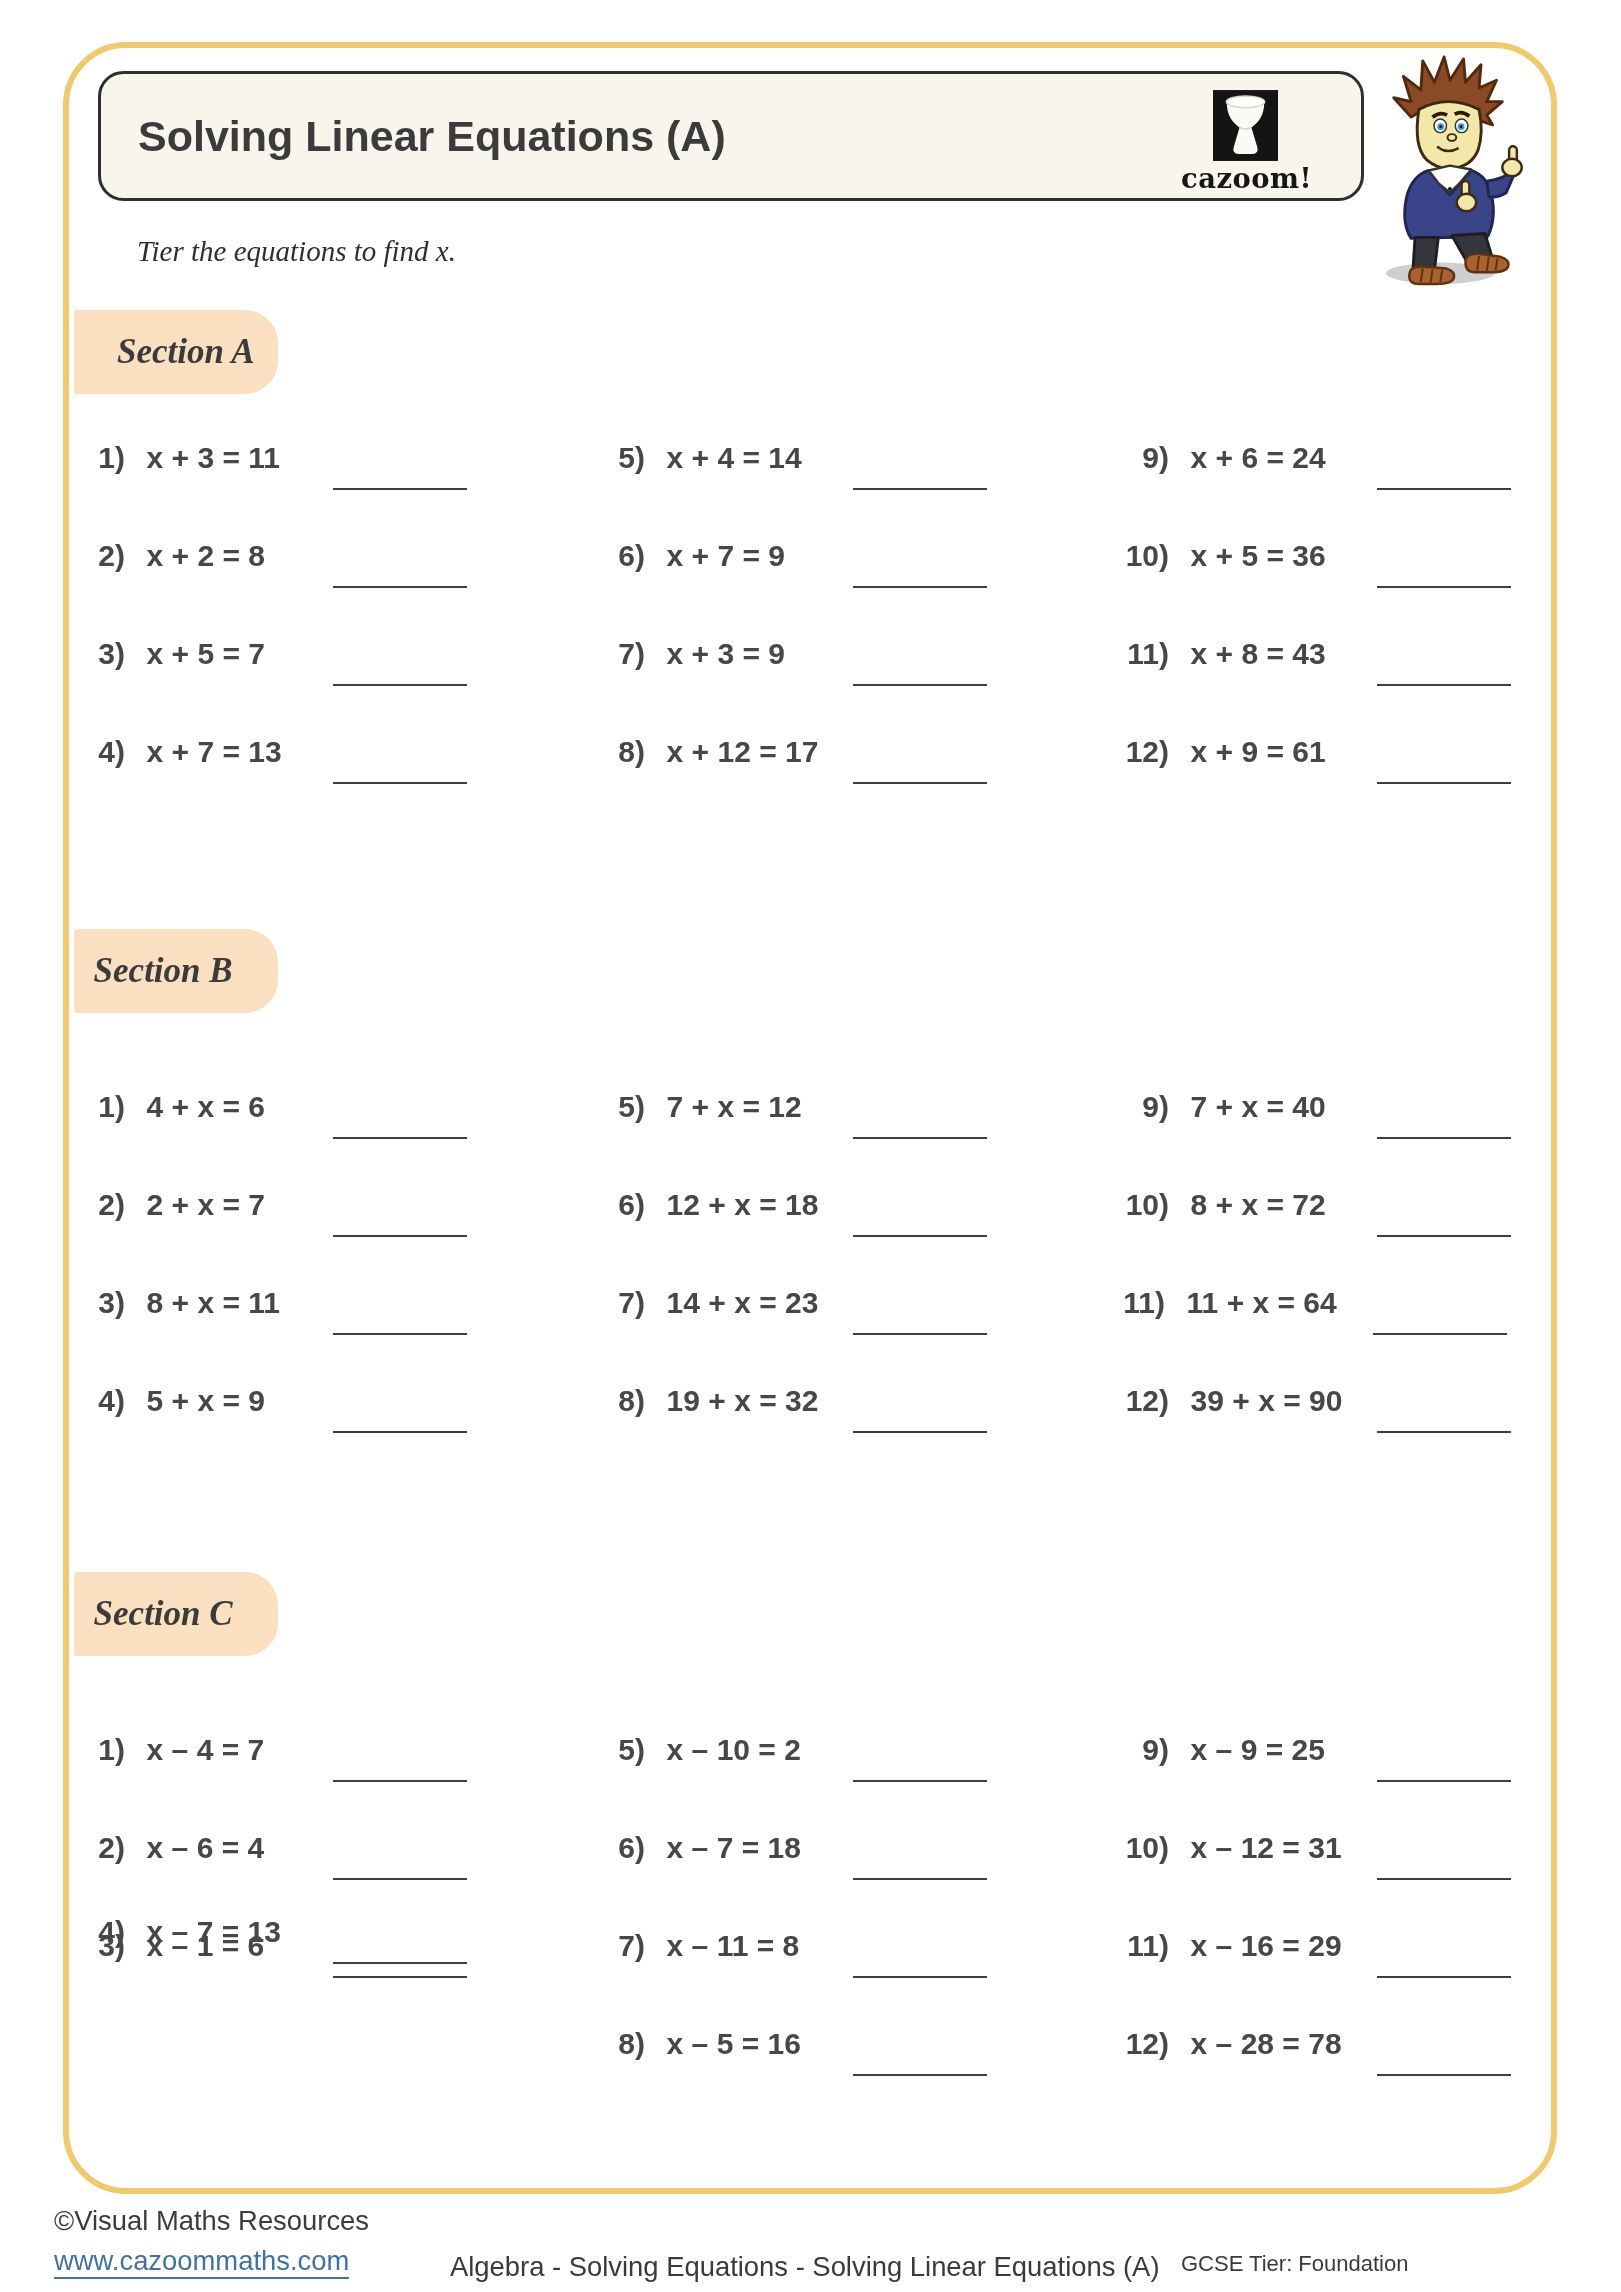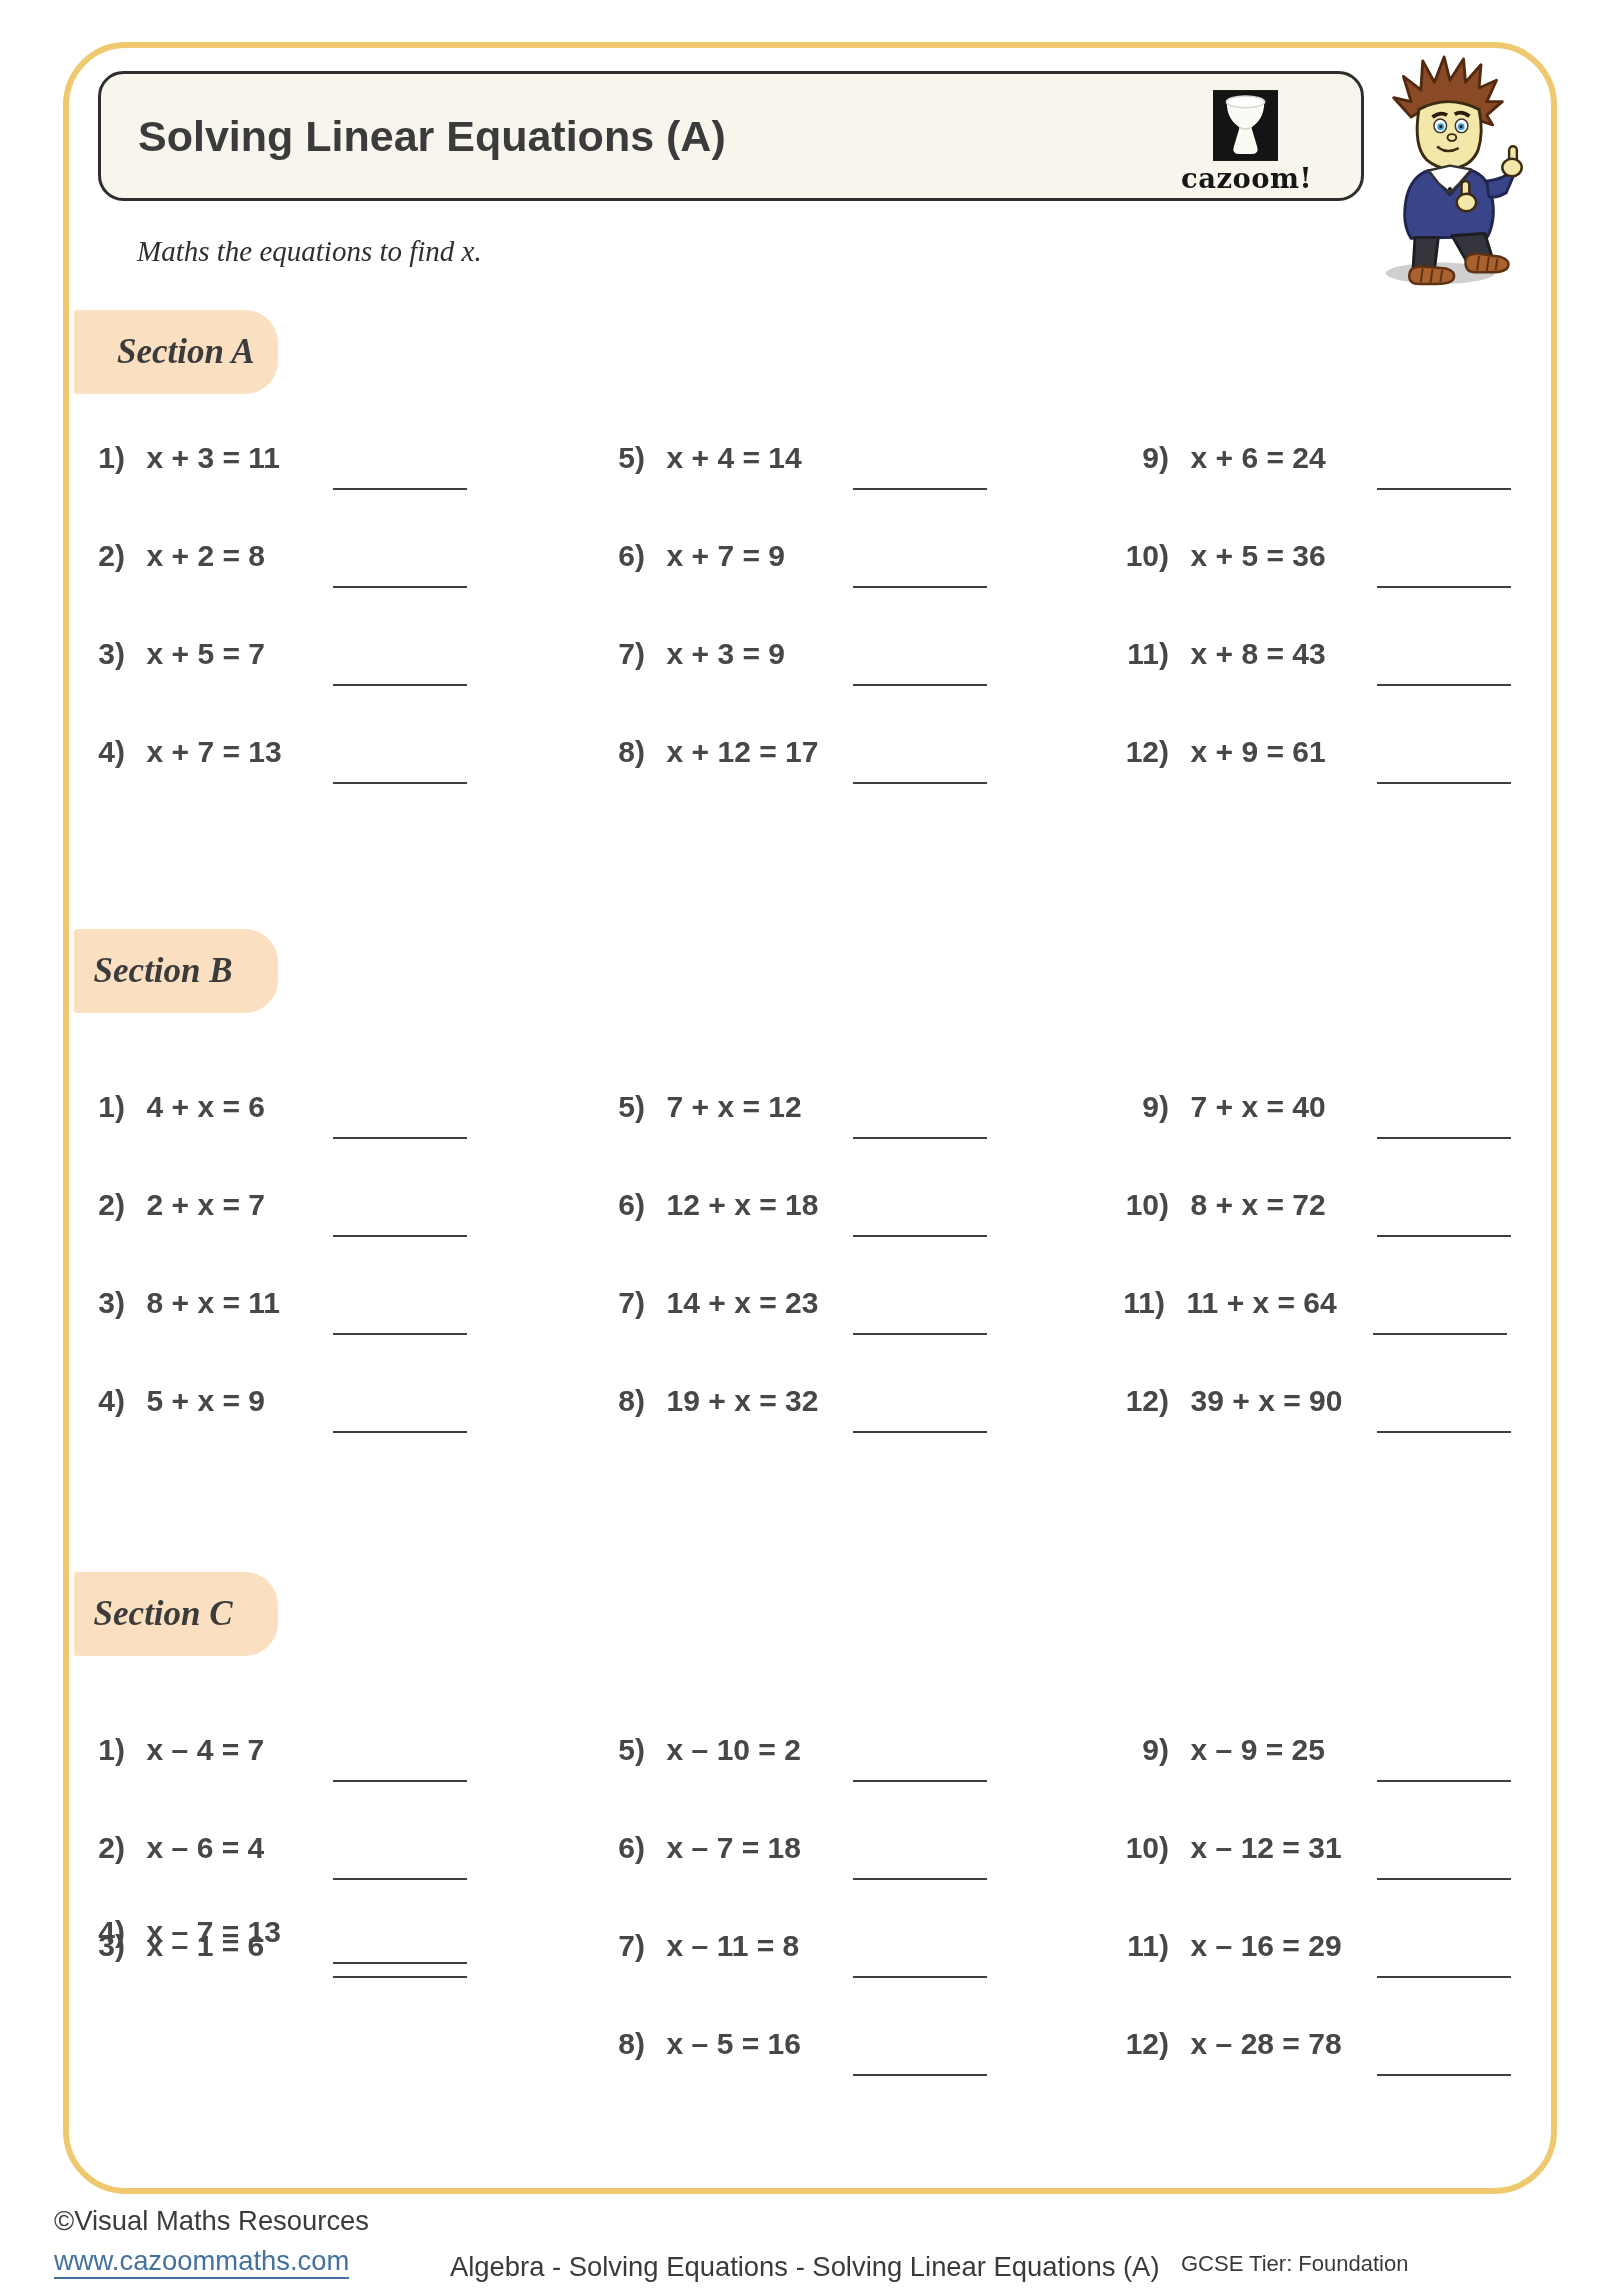--- a/index.html
+++ b/index.html
@@ -127,21 +127,21 @@
 
   <path d="M66,190 L90,190 L86,224 L64,222 Z" fill="#35353D" stroke="#1D1D22" stroke-width="3" stroke-linejoin="round"></path>
   <path d="M104,188 L138,186 L146,212 L120,216 Z" fill="#35353D" stroke="#1D1D22" stroke-width="3" stroke-linejoin="round"></path>
 
   <path d="M60,230 Q60,219 74,220 L98,222 Q108,225 106,232 Q104,238 88,238 L70,238 Q60,238 60,230 Z" fill="#A9612F" stroke="#5C3212" stroke-width="2.5"></path>
   <path d="M74,222 L72,236 M84,223 L82,237 M94,224 L92,236" stroke="#5C3212" stroke-width="2"></path>
   <path d="M118,216 Q118,206 132,207 L154,210 Q164,213 162,220 Q160,226 144,226 L128,226 Q118,226 118,216 Z" fill="#A9612F" stroke="#5C3212" stroke-width="2.5"></path>
   <path d="M132,209 L130,224 M142,210 L140,225 M151,212 L149,224" stroke="#5C3212" stroke-width="2"></path>
 </svg>
 
-<div class="instruction">Maths the equations to find x.</div>
+<div class="instruction">Tier the equations to find x.</div>
 
 <div id="sections">
     <div class="section-tab" style="top: 310px; justify-content: center;">
       <span>Section A</span>
     </div>
     <div class="eq-cell" style="left: 76px; top: 441px;"><span class="eq-num">1)</span><span class="eq-text">x + 3 = 11</span><span class="answer-line"></span></div>
     <div class="eq-cell" style="left: 76px; top: 539px;"><span class="eq-num">2)</span><span class="eq-text">x + 2 = 8</span><span class="answer-line"></span></div>
     <div class="eq-cell" style="left: 76px; top: 637px;"><span class="eq-num">3)</span><span class="eq-text">x + 5 = 7</span><span class="answer-line"></span></div>
     <div class="eq-cell" style="left: 76px; top: 735px;"><span class="eq-num">4)</span><span class="eq-text">x + 7 = 13</span><span class="answer-line"></span></div>
     <div class="eq-cell" style="left: 596px; top: 441px;"><span class="eq-num">5)</span><span class="eq-text">x + 4 = 14</span><span class="answer-line"></span></div>

